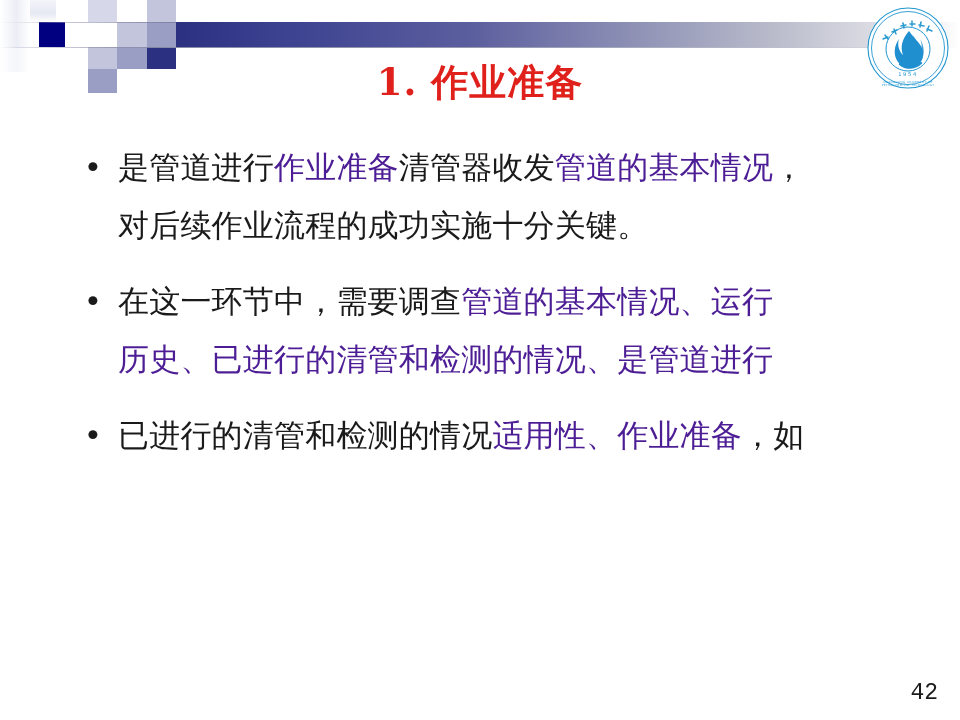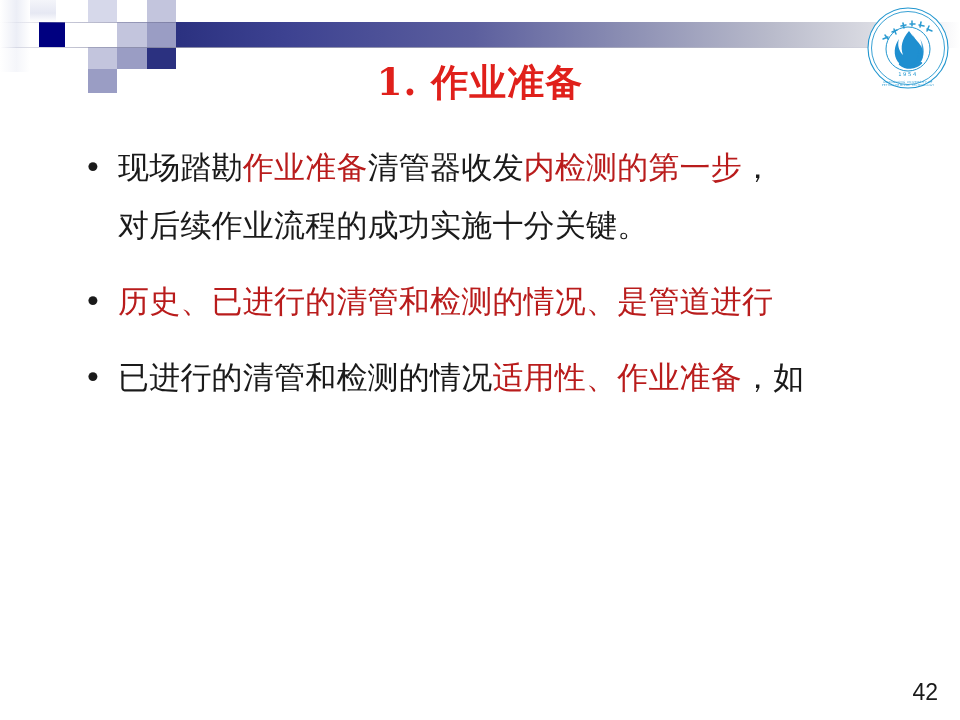--- a/index.html
+++ b/index.html
@@ -139,31 +139,31 @@
 
   .line {
     font-size: 31px;
     line-height: 58px;
     color: #1a1a1a;
     white-space: nowrap;
     letter-spacing: 0.2px;
   }
 
   .seg { display: inline; }
-  .seg.red { color: #b91c1c; }
+  .seg.red { color: #4c1d95; }
   .seg.black { color: #1a1a1a; }
 
   
   #page-number {
     position: absolute;
     right: 22px;
     bottom: 14px;
     font-size: 23px;
     color: #1a1a1a;
-    font-family: Liberation Sans, sans-serif;
+    font-family: Liberation Mono, monospace;
   }
 </style>
 </head>
 <body>
 
 <div id="slide-header">
 
   <div class="sq sq-fade" style="left:0px;  top:0px;  width:30px; height:48px;"></div>
   <div class="sq sq-fade-v" style="left:30px; top:0px;  width:26px; height:22px;"></div>
   <div class="sq sq-navy" style="left:39px; top:22px; width:26px; height:25px;"></div>
@@ -223,27 +223,28 @@
     </svg>
   </div>
 </div>
 
 <div id="slide-title">1. 作业准备</div>
 
 <div id="slide-body">
     <div class="bullet-block">
       <div class="bullet-mark">•</div>
       <div class="bullet-lines">
-        <div class="line"><span class="seg black">现场踏勘</span><span class="seg red">作业准备</span><span class="seg black">清管器收发</span><span class="seg red">内检测的第一步</span><span class="seg black">，</span></div>
+        <div class="line"><span class="seg black">是管道进行</span><span class="seg red">作业准备</span><span class="seg black">清管器收发</span><span class="seg red">管道的基本情况</span><span class="seg black">，</span></div>
         <div class="line"><span class="seg black">对后续作业流程的成功实施十分关键。</span></div>
       </div>
     </div>
     <div class="bullet-block">
       <div class="bullet-mark">•</div>
       <div class="bullet-lines">
+        <div class="line"><span class="seg black">在这一环节中，需要调查</span><span class="seg red">管道的基本情况、运行</span></div>
         <div class="line"><span class="seg red">历史、已进行的清管和检测的情况、是管道进行</span></div>
       </div>
     </div>
     <div class="bullet-block">
       <div class="bullet-mark">•</div>
       <div class="bullet-lines">
         <div class="line"><span class="seg black">已进行的清管和检测的情况</span><span class="seg red">适用性、作业准备</span><span class="seg black">，如</span></div>
       </div>
     </div>
   </div>

